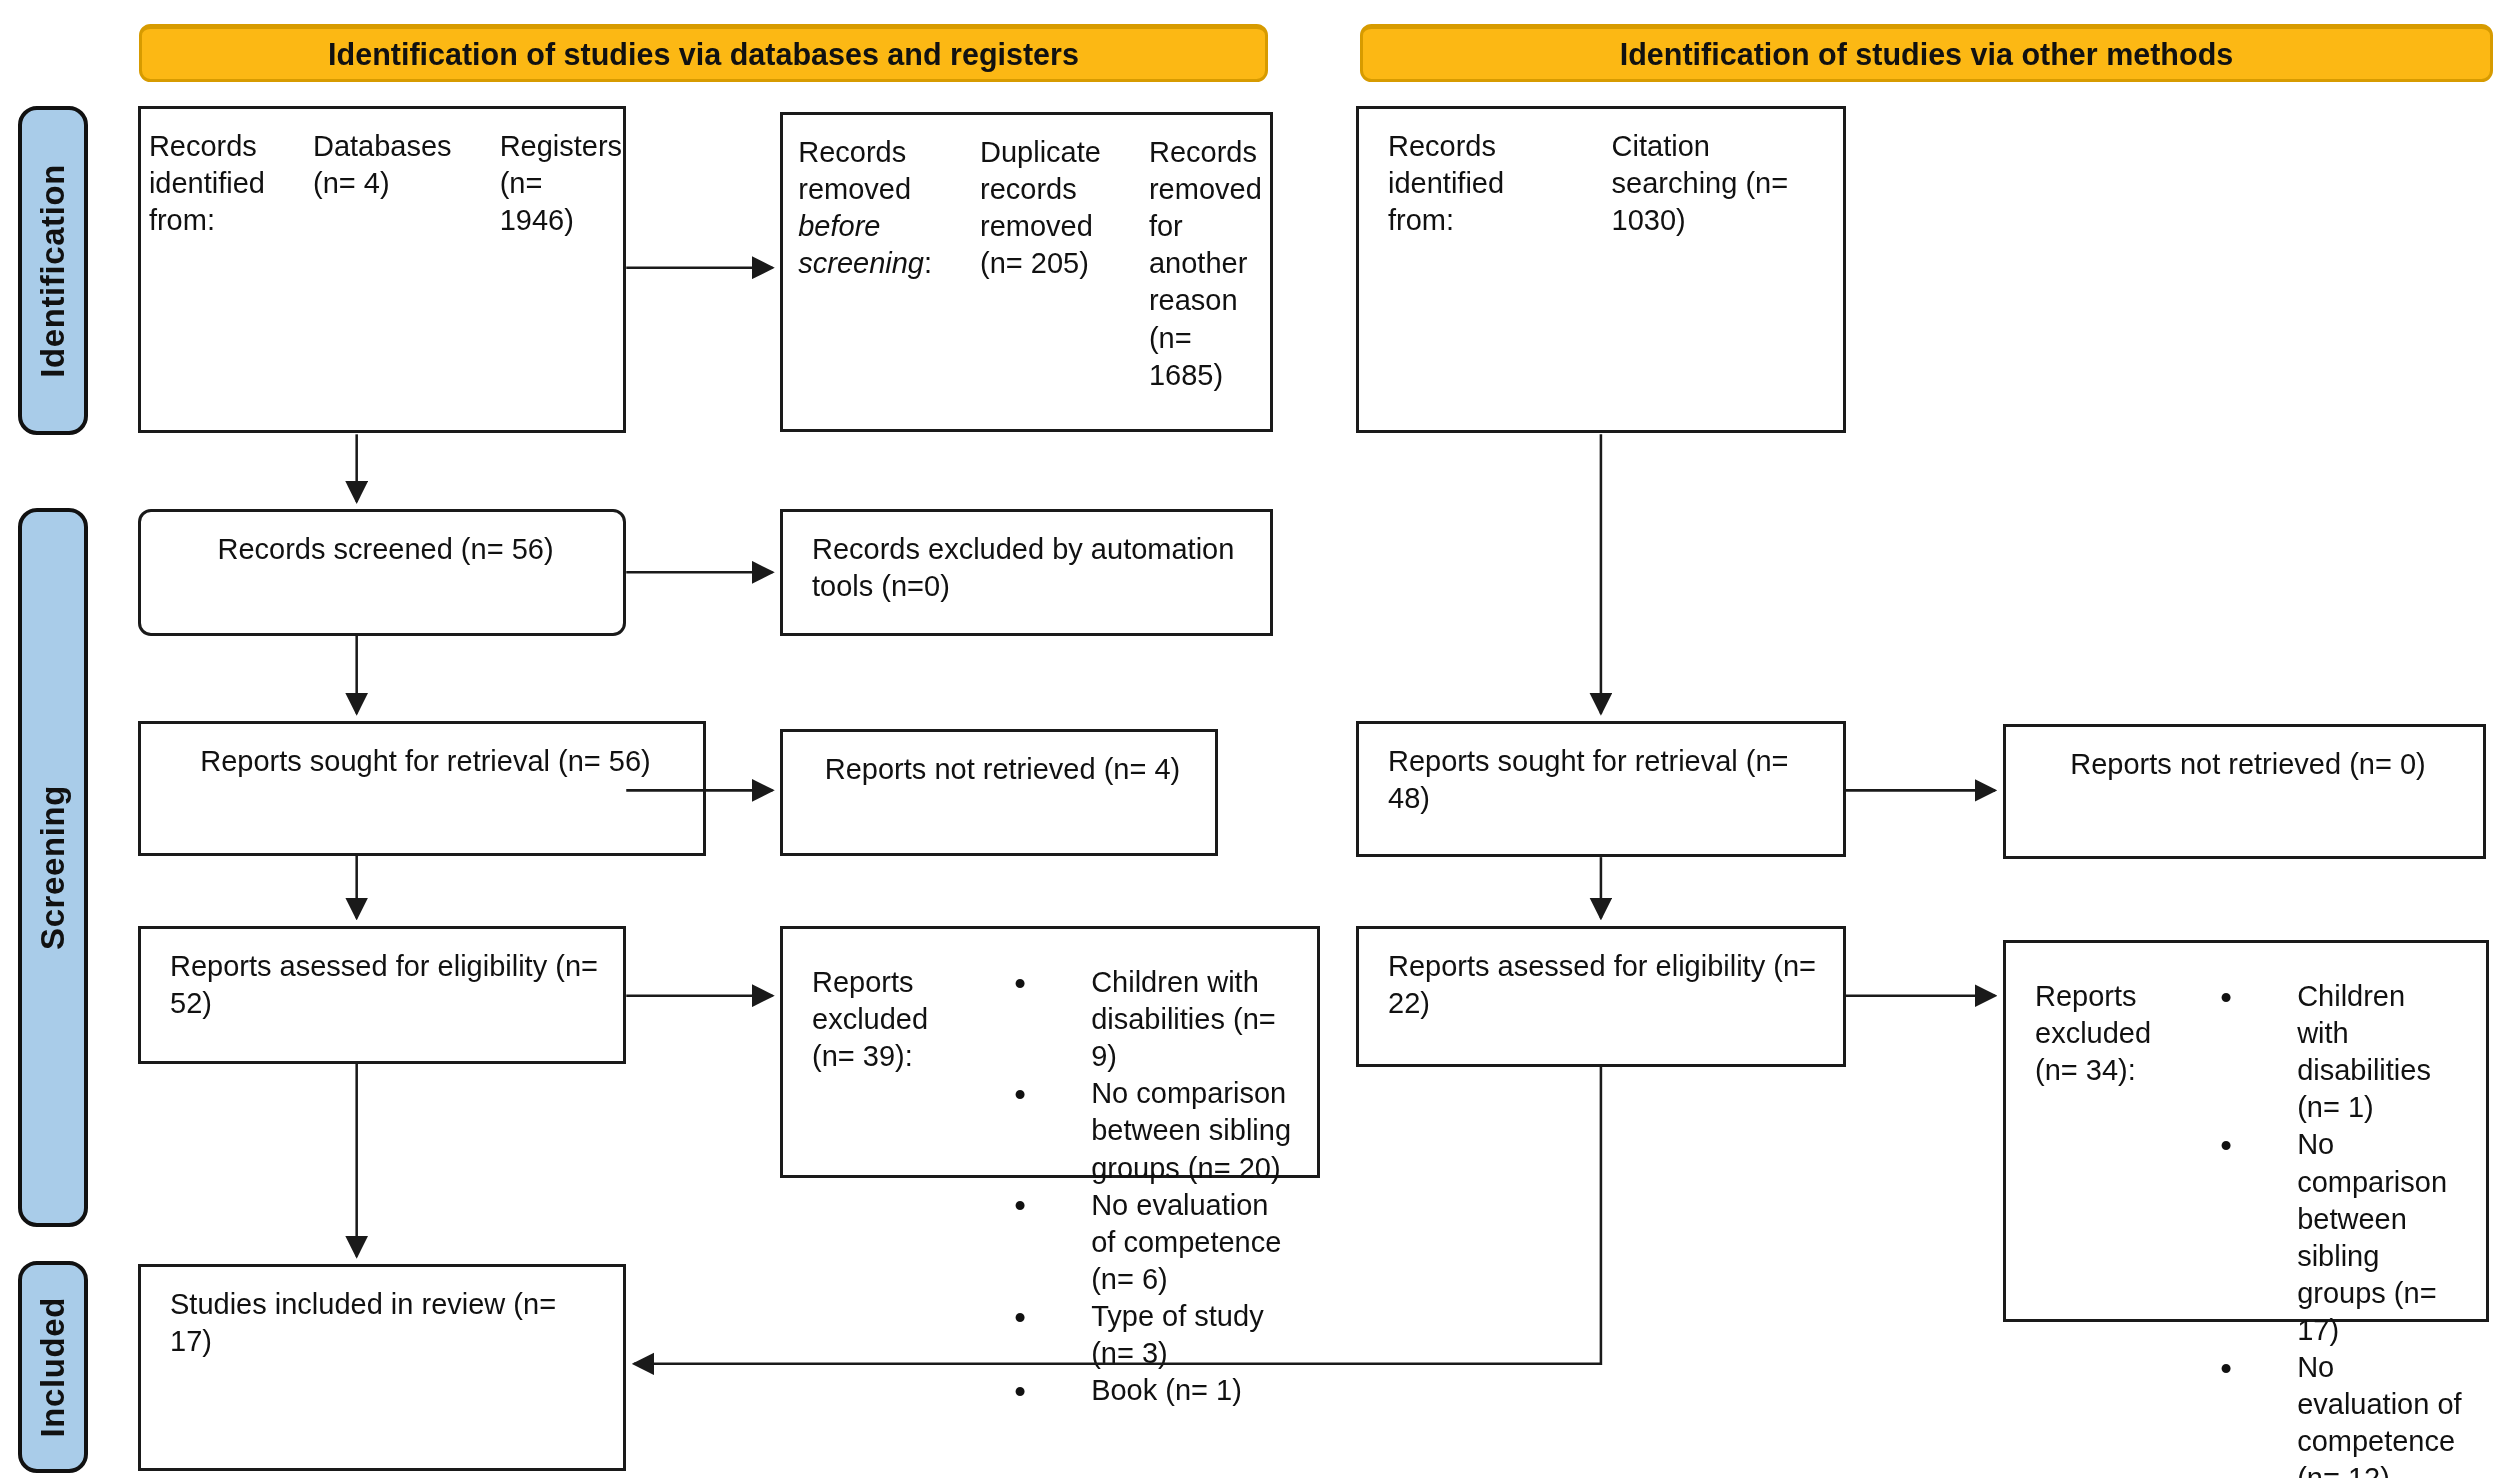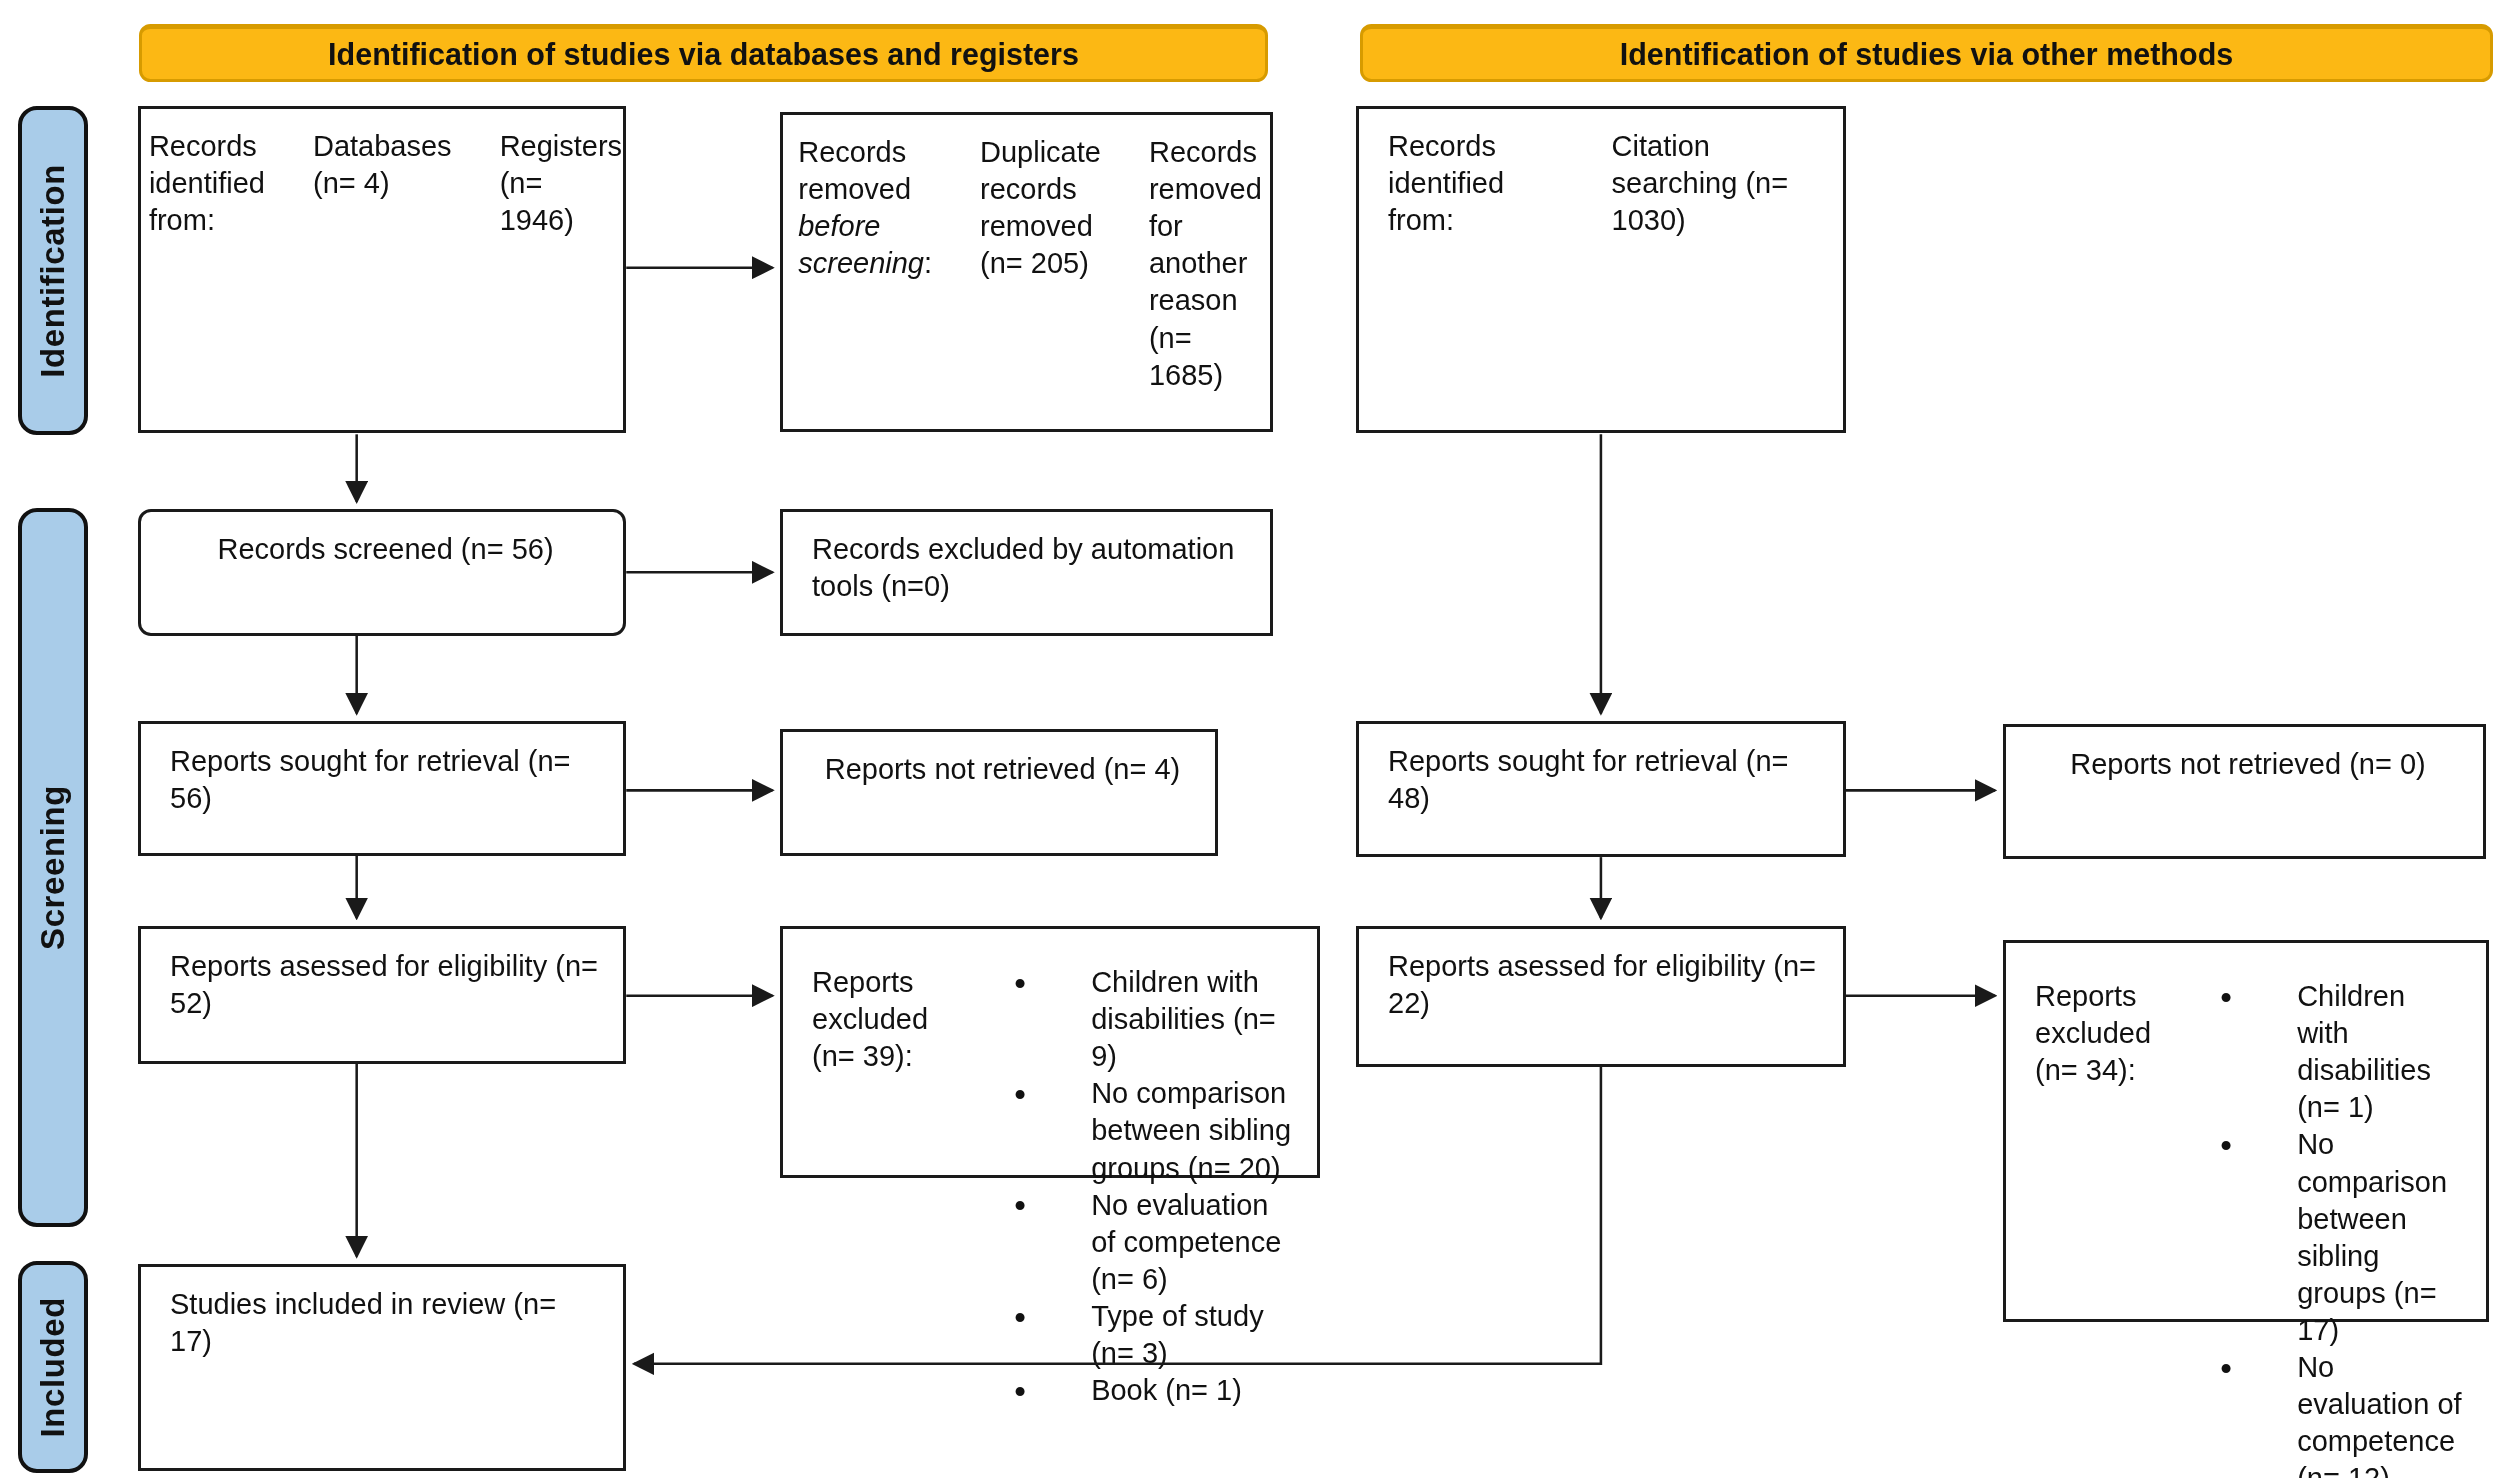--- a/index.html
+++ b/index.html
@@ -97,21 +97,21 @@
   <div class="box" style="left:138px; top:106px; width:488px; height:327px;">
     <div>Records identified from:</div>
     <div class="indent">Databases (n= 4)</div>
     <div class="indent">Registers (n= 1946)</div>
   </div>
 
   <div class="box" style="left:138px; top:509px; width:488px; height:127px;border-radius:13px;">
     <div>Records screened (n= 56)</div>
   </div>
 
-  <div class="box" style="left:138px; top:721px; width:488px; height:135px;">
+  <div class="box" style="left:138px; top:721px; width:568px; height:135px;">
     <div>Reports sought for retrieval (n= 56)</div>
   </div>
 
   <div class="box" style="left:138px; top:926px; width:488px; height:138px;">
     <div>Reports asessed for eligibility (n= 52)</div>
   </div>
 
   <div class="box" style="left:138px; top:1264px; width:488px; height:207px;">
     <div>Studies included in review (n= 17)</div>
   </div>

